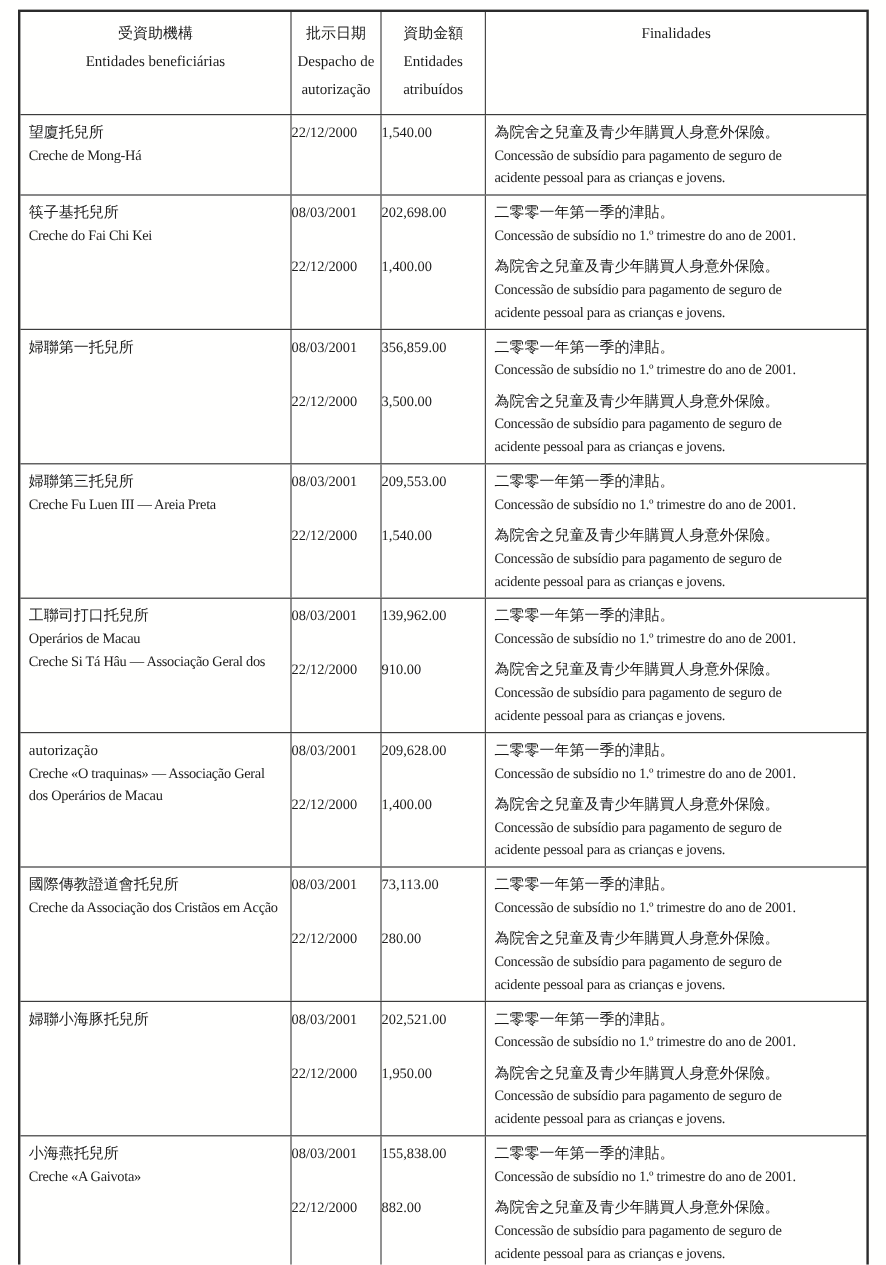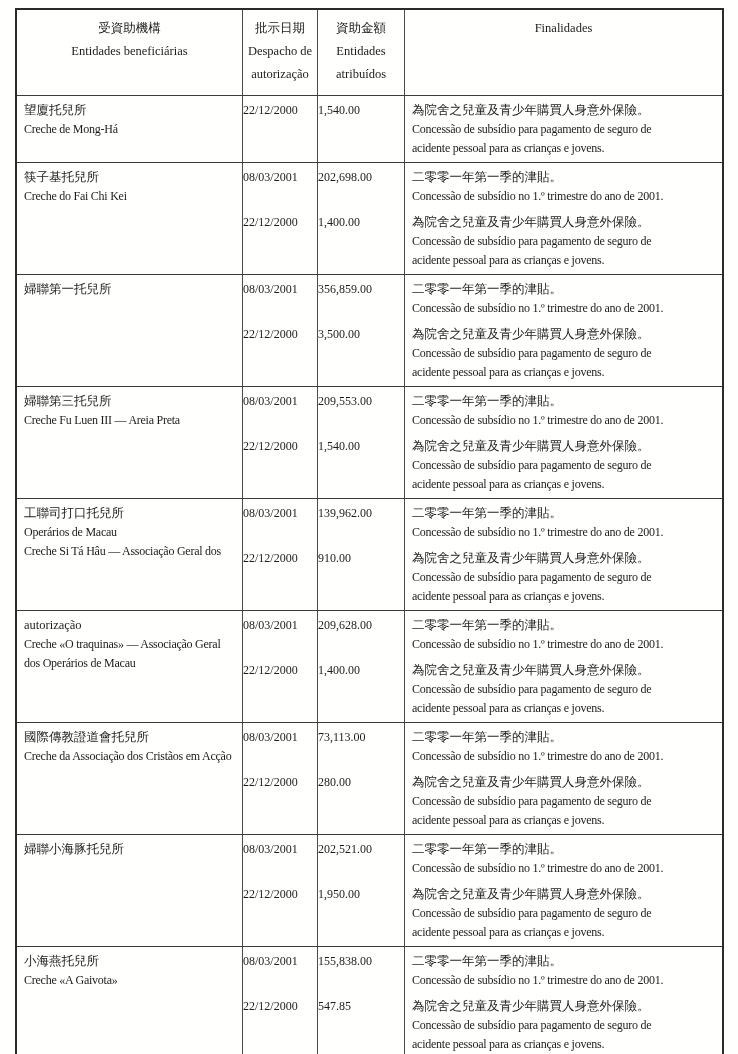--- a/index.html
+++ b/index.html
@@ -278,21 +278,21 @@
     <div class="cell cell-entity c1">
             <div class="line zh">小海燕托兒所</div>
             <div class="line pt-line">Creche «A Gaivota»</div>
           </div>
     <div class="cell cell-date c2">
             <div class="line first-slot">08/03/2001</div>
             <div class="line">22/12/2000</div>
           </div>
     <div class="cell cell-amount c3">
             <div class="line first-slot">155,838.00</div>
-            <div class="line">547.85</div>
+            <div class="line">882.00</div>
           </div>
     <div class="cell cell-purpose c4">
             <div class="pblock first-block">
               <div class="line zh">二零零一年第一季的津貼。</div>
               <div class="line pt-line">Concessão de subsídio no 1.º trimestre do ano de 2001.</div>
             </div>
             <div class="pblock">
               <div class="line zh">為院舍之兒童及青少年購買人身意外保險。</div>
               <div class="line pt-line">Concessão de subsídio para pagamento de seguro de</div>
               <div class="line pt-line">acidente pessoal para as crianças e jovens.</div>

